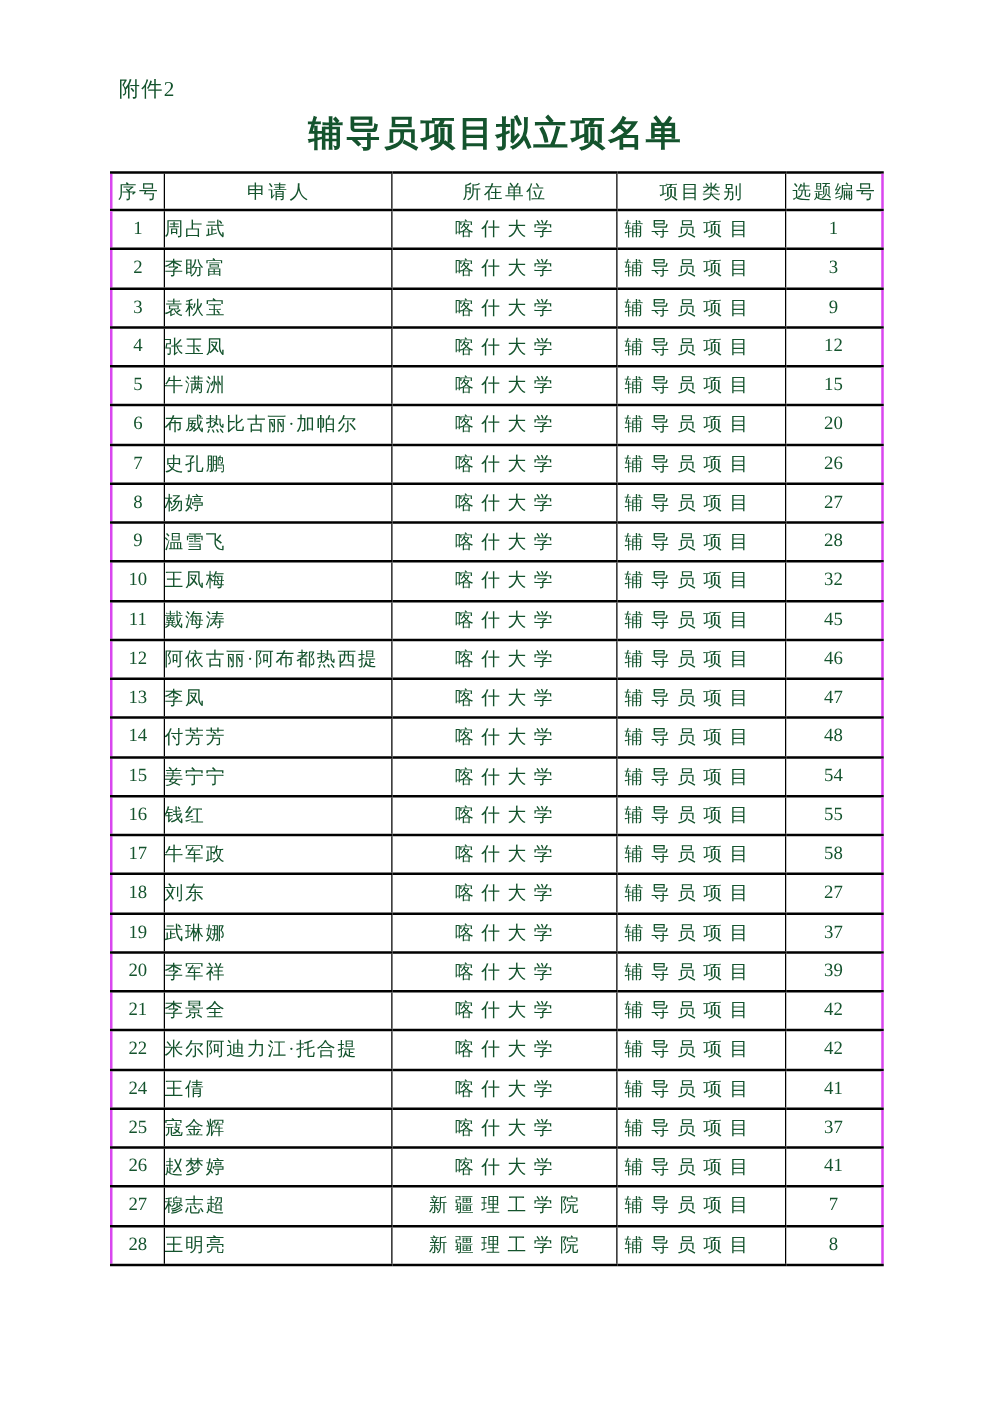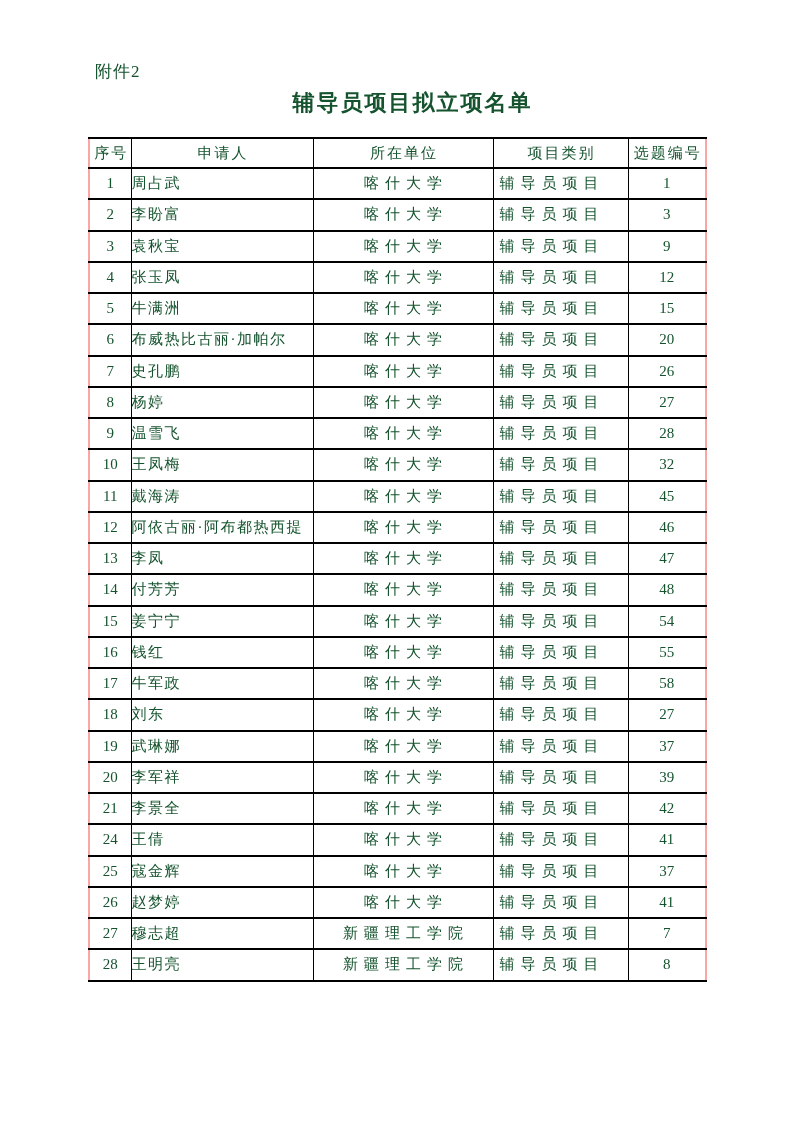--- a/index.html
+++ b/index.html
@@ -18,37 +18,37 @@
   }
   .attachment-label {
     position: absolute;
     left: 95px;
     top: 60px;
     font-size: 17px;
     letter-spacing: 1px;
   }
   .doc-title {
     position: absolute;
-    left: 104px;
+    left: 88px;
     top: 88px;
     width: 617px;
     text-align: center;
-    font-size: 22px;
+    font-size: 28px;
     font-weight: bold;
     letter-spacing: 2px;
     white-space: nowrap;
   }
   table.roster {
     position: absolute;
     left: 88px;
     top: 137px;
     width: 617px;
     border-collapse: collapse;
     table-layout: fixed;
-    border: 2px solid #fca5a5;
+    border: 2px solid #d946ef;
   }
   table.roster th, table.roster td {
     border: 1px solid #000;
     border-top-width: 2px;
     border-bottom-width: 2px;
     padding: 0;
     vertical-align: middle;
     font-size: 15px;
     font-weight: normal;
     overflow: hidden;
@@ -231,20 +231,27 @@
           <td class="col-topic">39</td>
         </tr>
         <tr>
           <td class="col-no">21</td>
           <td class="col-name">李景全</td>
           <td class="col-unit">喀什大学</td>
           <td class="col-cat">辅导员项目</td>
           <td class="col-topic">42</td>
         </tr>
         <tr>
+          <td class="col-no">22</td>
+          <td class="col-name">米尔阿迪力江·托合提</td>
+          <td class="col-unit">喀什大学</td>
+          <td class="col-cat">辅导员项目</td>
+          <td class="col-topic">42</td>
+        </tr>
+        <tr>
           <td class="col-no">24</td>
           <td class="col-name">王倩</td>
           <td class="col-unit">喀什大学</td>
           <td class="col-cat">辅导员项目</td>
           <td class="col-topic">41</td>
         </tr>
         <tr>
           <td class="col-no">25</td>
           <td class="col-name">寇金辉</td>
           <td class="col-unit">喀什大学</td>

